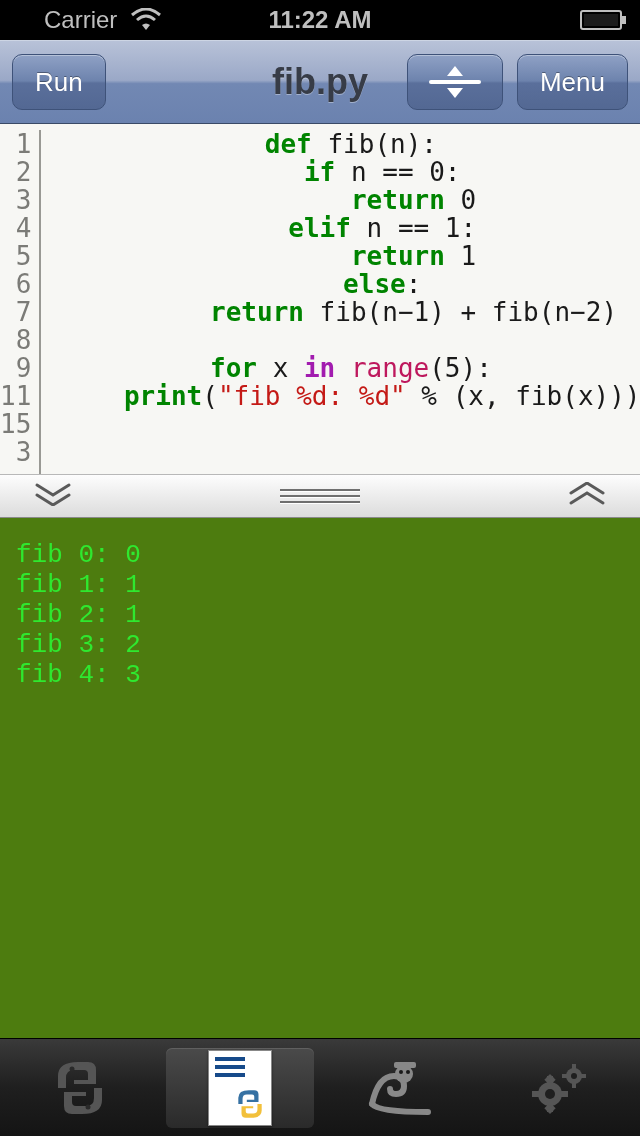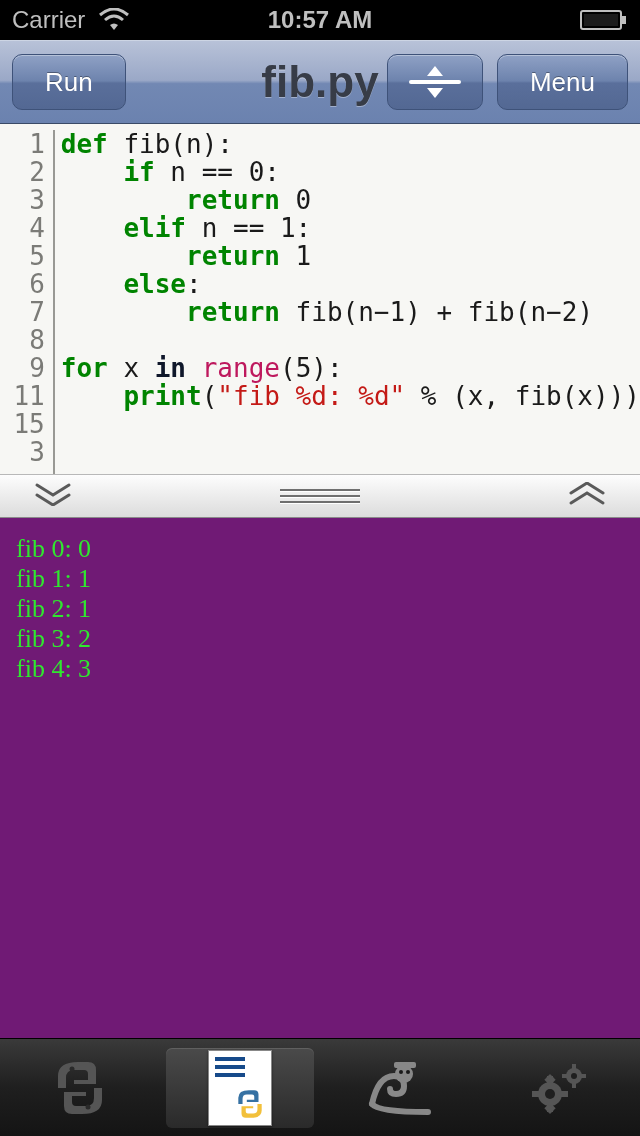--- a/index.html
+++ b/index.html
@@ -11,45 +11,45 @@
     height: 40px;
     background: #000;
     color: #bfbfbf;
     display: flex;
     align-items: center;
     justify-content: space-between;
     padding: 0 12px;
     font-size: 24px;
     font-weight: 500;
   }
-  .status-left { display: flex; align-items: center; gap: 12px; }
+  .status-left { display: flex; align-items: center; gap: 12px; margin-left: 32px; }
   .status-center { position: absolute; left: 0; right: 0; text-align: center; font-weight: 600; pointer-events: none; }
   .wifi-icon svg, .battery-icon svg { display: block; }
 
   
   .navbar {
     height: 84px;
     background: linear-gradient(to bottom, #b8c2d8 0%, #9aa8c7 48%, #7288b3 52%, #6b82af 100%);
     border-top: 1px solid #cdd5e4;
     border-bottom: 1px solid #3a4a66;
     display: flex;
     align-items: center;
     justify-content: space-between;
     padding: 0 12px;
     position: relative;
   }
   .nav-title {
     position: absolute; left: 0; right: 0; text-align: center;
-    font-size: 44px; font-weight: 700; color: #373c47;
+    font-size: 36px; font-weight: 700; color: #373c47;
     text-shadow: 0 1px 0 rgba(255,255,255,0.35);
     pointer-events: none;
   }
   .nav-btn {
     height: 56px;
-    padding: 0 32px;
+    padding: 0 22px;
     border-radius: 10px;
     border: 1px solid #3e5279;
     background: linear-gradient(to bottom, #8fa1c5 0%, #6d83ad 48%, #5a6f9b 52%, #536893 100%);
     color: #fff;
     font-size: 26px;
     font-weight: 500;
     text-shadow: 0 -1px 0 rgba(0,0,0,0.35);
     box-shadow: inset 0 1px 0 rgba(255,255,255,0.35);
     display: flex; align-items: center; justify-content: center;
     cursor: pointer;
@@ -73,27 +73,28 @@
   .gutter {
     width: 62px;
     text-align: right;
     color: #7b7b77;
     padding-right: 8px;
     user-select: none;
     border-right: 2px solid #999994;
   }
   .gutter div { height: 28px; }
   .code {
-    padding-left: 6px;
+    padding-left: 20px;
     white-space: pre;
     color: #1a1a1a;
+    text-align: center;
   }
   .code .line { height: 28px; }
   .kw   { color: #008400; font-weight: bold; }
-  .kw2  { color: #0f172a; font-weight: bold; }
+  .kw2  { color: #a21caf; font-weight: bold; }
   .fn   { color: #be185d; }
   .num  { color: #1a1a1a; }
   .str  { color: #c41a16; }
   .op   { color: #1a1a1a; }
 
   
   .dragbar {
     height: 44px;
     background: linear-gradient(to bottom, #fdfdfd, #dcdcdc);
     border-top: 1px solid #b8b8b8;
@@ -105,26 +106,26 @@
   }
   .grip {
     width: 80px; height: 14px;
     display: flex; flex-direction: column; justify-content: space-between;
   }
   .grip span { height: 2px; background: #6f6f6f; display: block; box-shadow: 0 1px 0 #fff; }
 
   
   .console {
     flex: 1 1 auto;
-    background: #701a75;
+    background: #4d7c0f;
     color: #2fe82f;
-    font-family: Liberation Serif, serif;
+    font-family: Liberation Mono, monospace;
     font-size: 26px;
     line-height: 30px;
-    padding: 16px 16px;
+    padding: 22px 16px;
     white-space: pre;
     overflow: hidden;
   }
 
   
   .tabbar {
     height: 98px;
     background: linear-gradient(to bottom, #3a3a3a 0%, #1f1f1f 50%, #141414 100%);
     border-top: 1px solid #000;
     display: flex;
@@ -150,21 +151,21 @@
   <div class="status-left">
     <span>Carrier</span>
     <span class="wifi-icon">
       <svg width="34" height="24" viewBox="0 0 34 24">
         <path d="M17 22 L13 17 Q17 14 21 17 Z" fill="#bfbfbf"></path>
         <path d="M8 12 Q17 4 26 12" stroke="#bfbfbf" stroke-width="3" fill="none"></path>
         <path d="M3 7 Q17 -5 31 7" stroke="#bfbfbf" stroke-width="3" fill="none"></path>
       </svg>
     </span>
   </div>
-  <div class="status-center">10:57 AM</div>
+  <div class="status-center">11:22 AM</div>
   <span class="battery-icon">
     <svg width="48" height="20" viewBox="0 0 48 20">
       <rect x="1" y="1" width="40" height="18" rx="2" fill="none" stroke="#bfbfbf" stroke-width="2"></rect>
       <rect x="42" y="6" width="4" height="8" fill="#bfbfbf"></rect>
       <rect x="4" y="4" width="34" height="12" fill="#bfbfbf" opacity="0.15"></rect>
     </svg>
   </span>
 </div>
 
 <div class="navbar">

